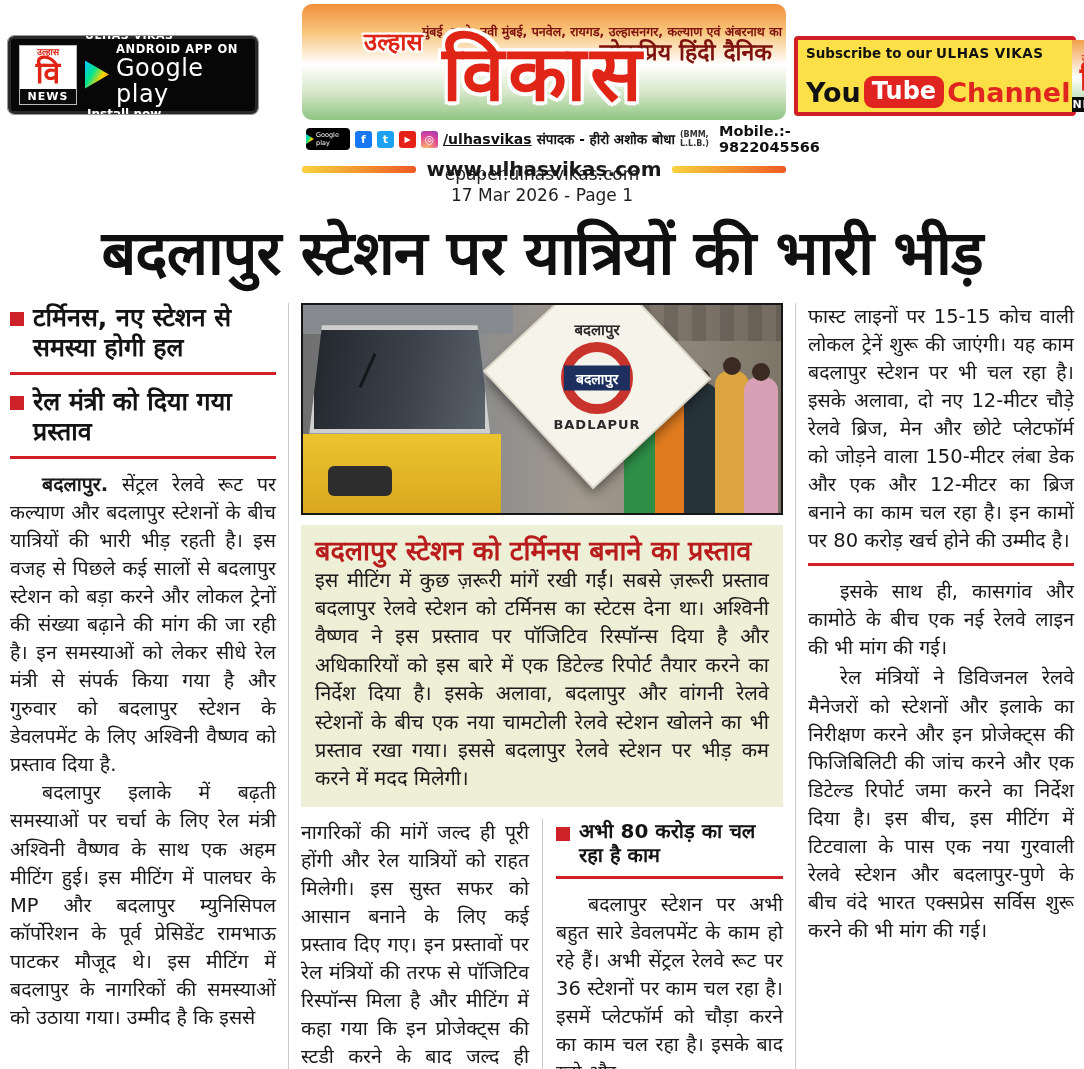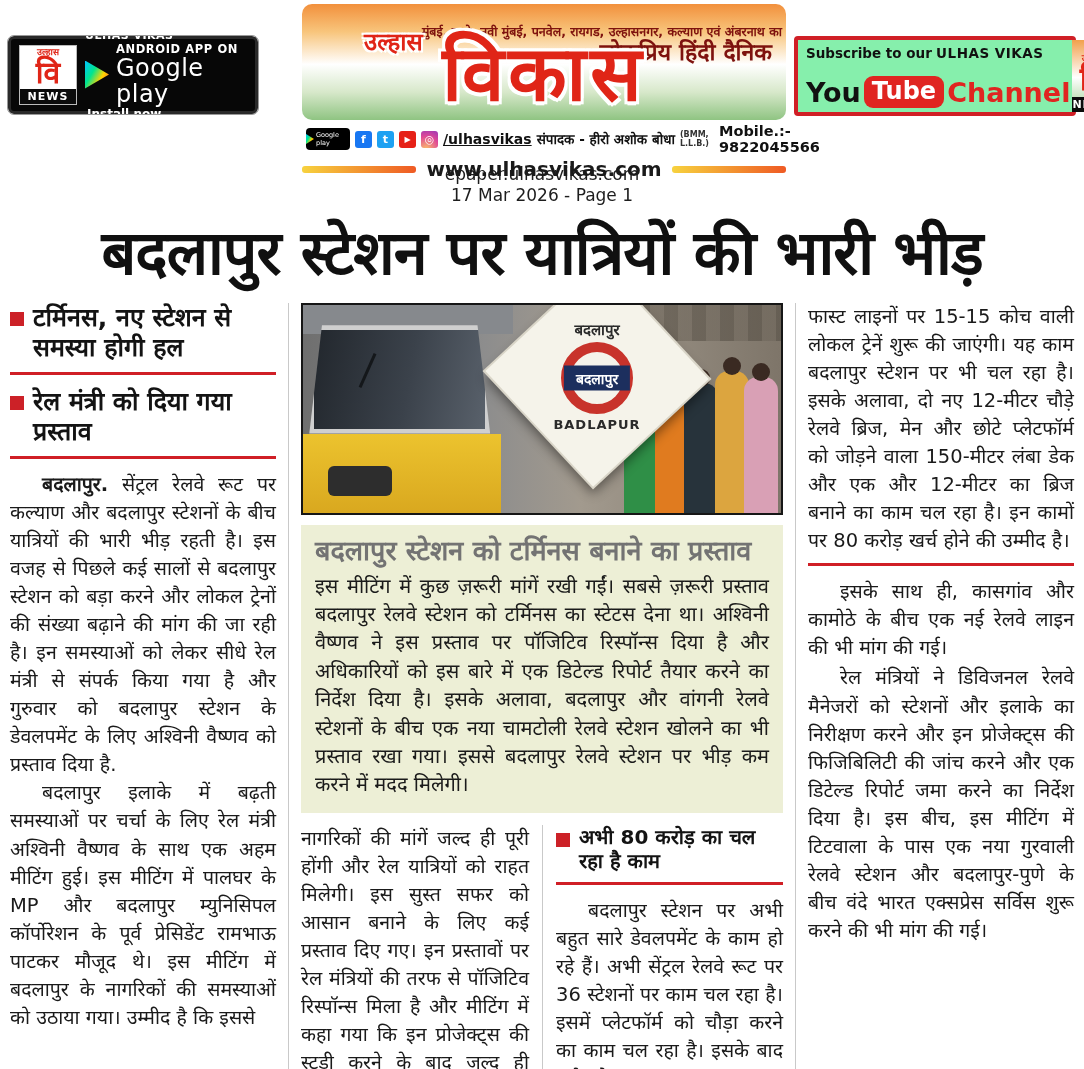--- a/index.html
+++ b/index.html
@@ -45,21 +45,21 @@
   .handle { font-size:14px; font-weight:800; color:#111;text-decoration:underline; }
   .editor { font-size:13.5px; font-weight:bold; color:#111; white-space:nowrap; }
   .editor-suffix { font-size:8px; font-weight:bold; color:#333; }
   .bar-spacer { flex:1; }
   .mobile { font-size:14.5px; font-weight:800; color:#111; }
   .mast-web { display:flex; align-items:center; justify-content:center; gap:10px; margin-top:1px; }
   .web-rule { height:7px; width:168px; border-radius:3px; background:linear-gradient(90deg,#f7d23e,#ef5a24); }
   .web-url { font-size:20px; font-weight:800; color:#1a1a1a; }
 
   
-  .subscribe { position:absolute; right:8px; top:36px; width:282px; height:80px; background:#86efac;
+  .subscribe { position:absolute; right:8px; top:36px; width:282px; height:80px; background:#fde047;
     border:4px solid #d01f26; border-radius:4px; display:flex; align-items:stretch; }
   .sub-text { flex:1; padding:5px 2px 4px 8px; display:flex; flex-direction:column; justify-content:space-between; }
   .sub-line1 { font-size:13.5px; color:#111; white-space:nowrap; }
   .sub-line1 .st-a { font-weight:bold; }
   .sub-line1 .st-b { font-weight:900; letter-spacing:.5px; }
   .sub-line2 { display:flex; align-items:center; gap:3px; }
   .yt-you { font-size:27px; font-weight:900; color:#111; }
   .yt-tube { font-size:24px; font-weight:900; color:#fff; background:#e02521; border-radius:9px; padding:1px 8px 3px; }
   .yt-channel { font-size:27px; font-weight:900; color:#e02521; }
   .subscribe .news-logo { width:64px; border:none; background:linear-gradient(180deg,#f2a04c 0%,#fff 52%,#9fcf92 100%); justify-content:flex-end; }
@@ -102,21 +102,21 @@
   .sign-latin { font-size:13px; font-weight:bold; color:#2a2a2a; letter-spacing:1px; }
   .crowd { position:absolute; right:0; top:26%; width:30%; height:74%; }
   .person { position:absolute; bottom:0; width:34px; height:92%; border-radius:14px 14px 0 0; }
   .person::before { content:""; position:absolute; top:-14px; left:8px; width:18px; height:18px; border-radius:50%; background:#3a2a22; }
   .p1 { right:86%; background:#2f8f47; height:78%; } .p2 { right:64%; background:#e07b1f; }
   .p3 { right:44%; background:#27333b; height:84%; } .p4 { right:22%; background:#dca53f; }
   .p5 { right:2%; background:#d9a0b5; height:88%; }
 
   
   .green-box { background:#edefd6; padding:10px 14px 14px; margin-top:10px; }
-  .green-box h2 { font-size:27px; font-weight:bold; color:#737373; margin-bottom:6px; line-height:1.15; }
+  .green-box h2 { font-size:27px; font-weight:bold; color:#b91c1c; line-height:1.15; }
   .green-box p { font-size:20px; line-height:1.42; color:#1a1a1a; text-align:justify; }
 
   .sub-cols { display:grid; grid-template-columns:1fr 1fr; margin-top:12px; }
   .sub-left { padding-right:13px; }
   .sub-right { border-left:1px solid #c9c9c9; padding-left:13px; }
   .sub-right .subhead { font-size:20px; }
   .sub-right .bullet { margin-top:8px; }
 
   .col-right .subhead { font-size:24px; margin-top:10px; }
   .col-right p.body { margin-bottom:2px; }

